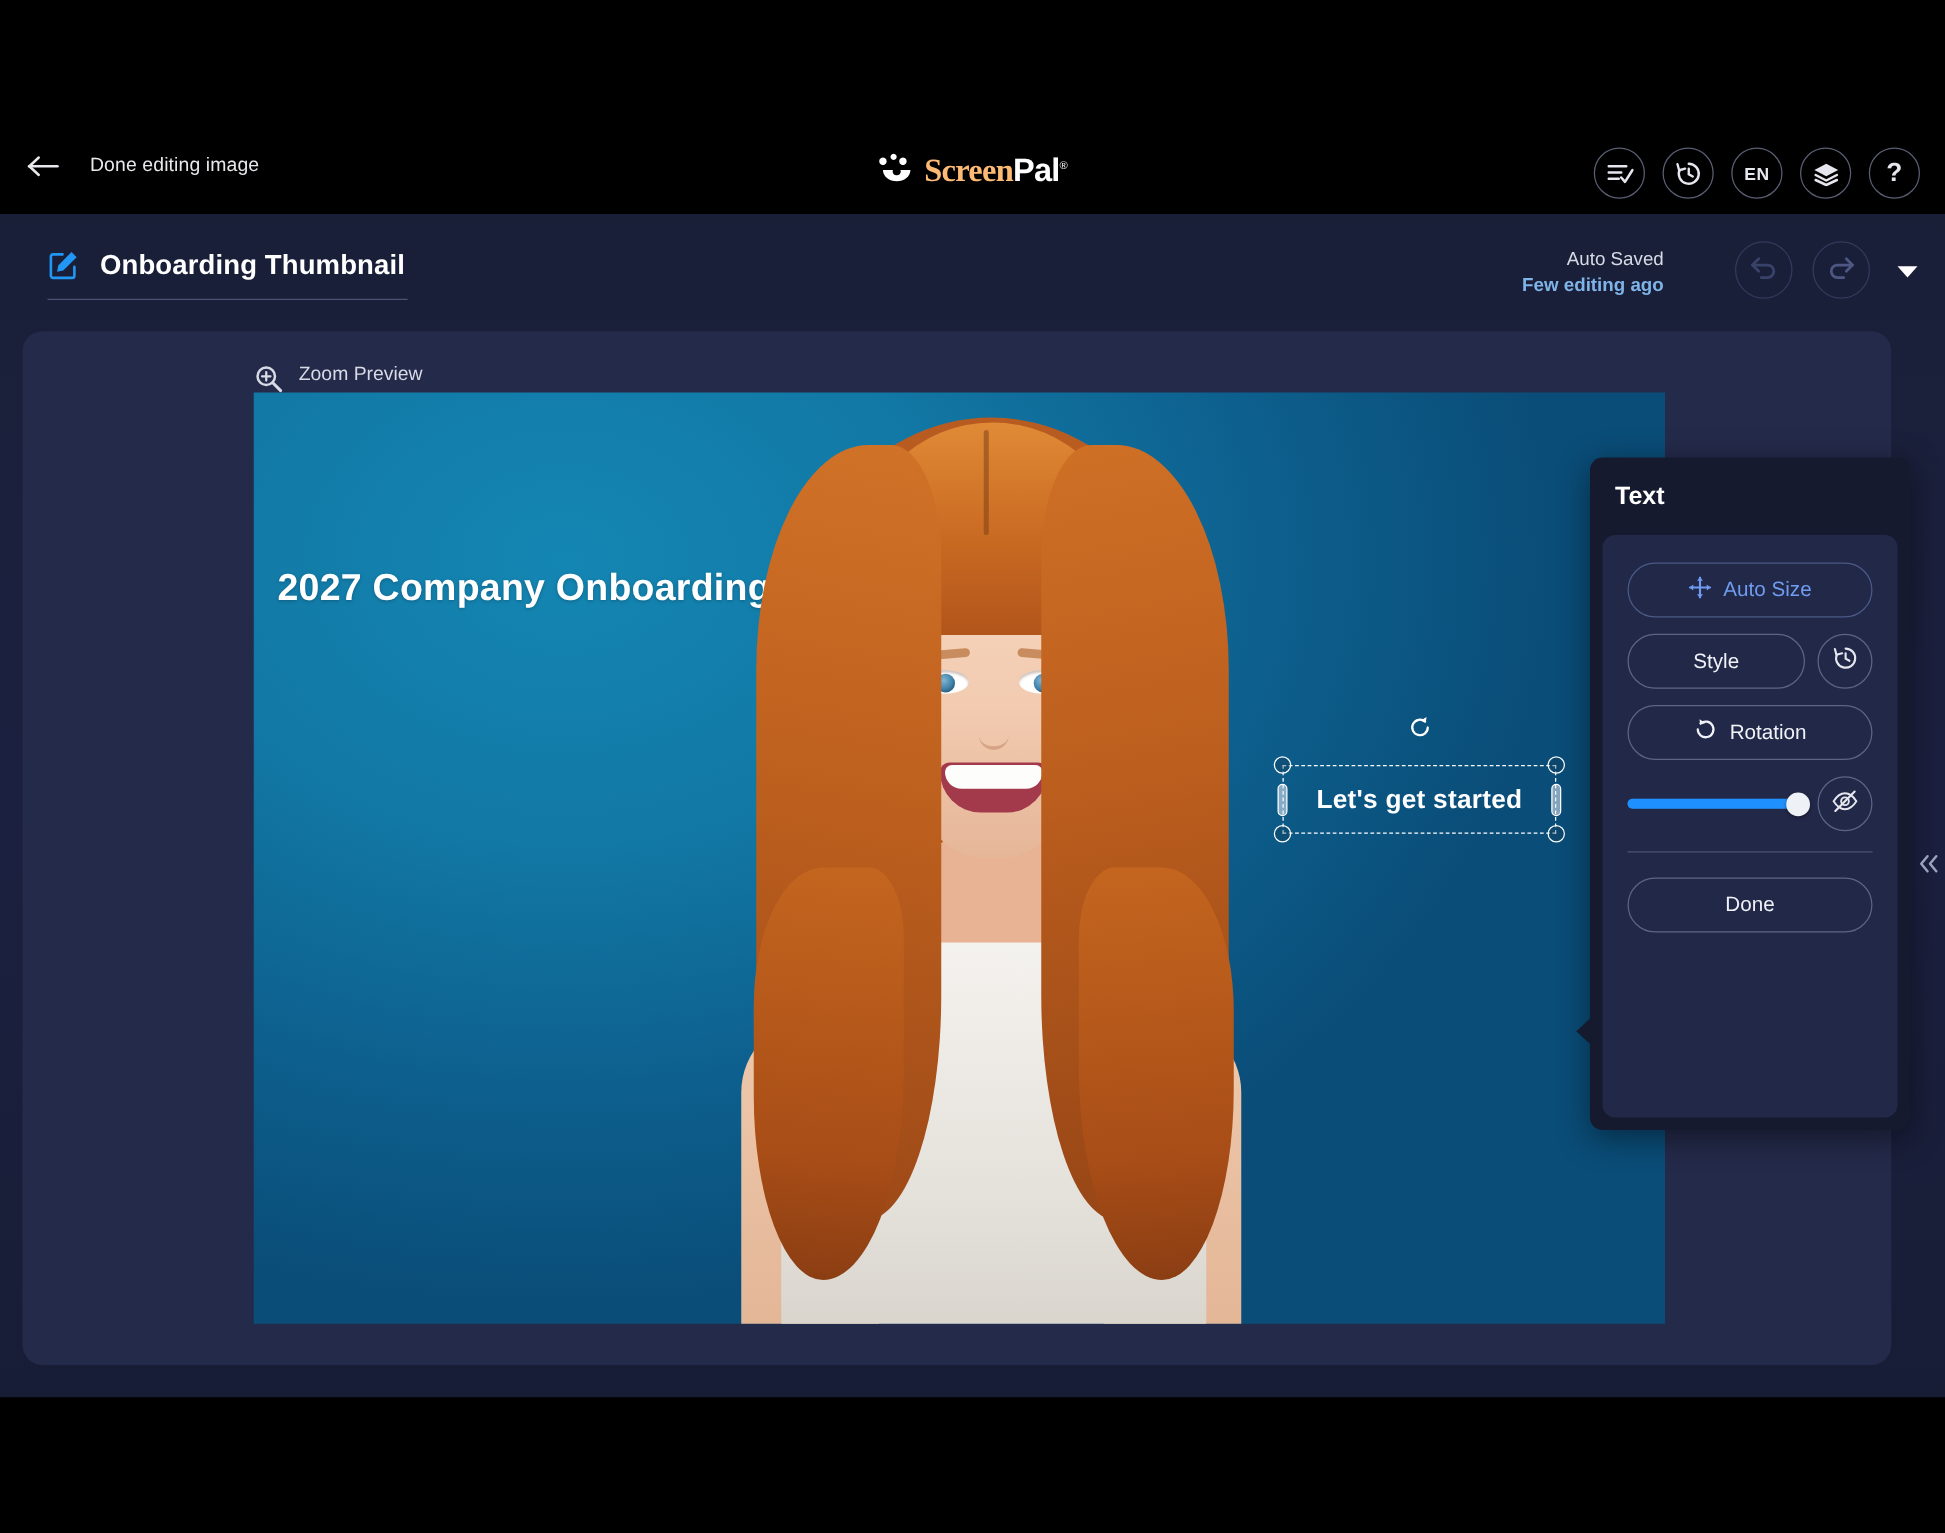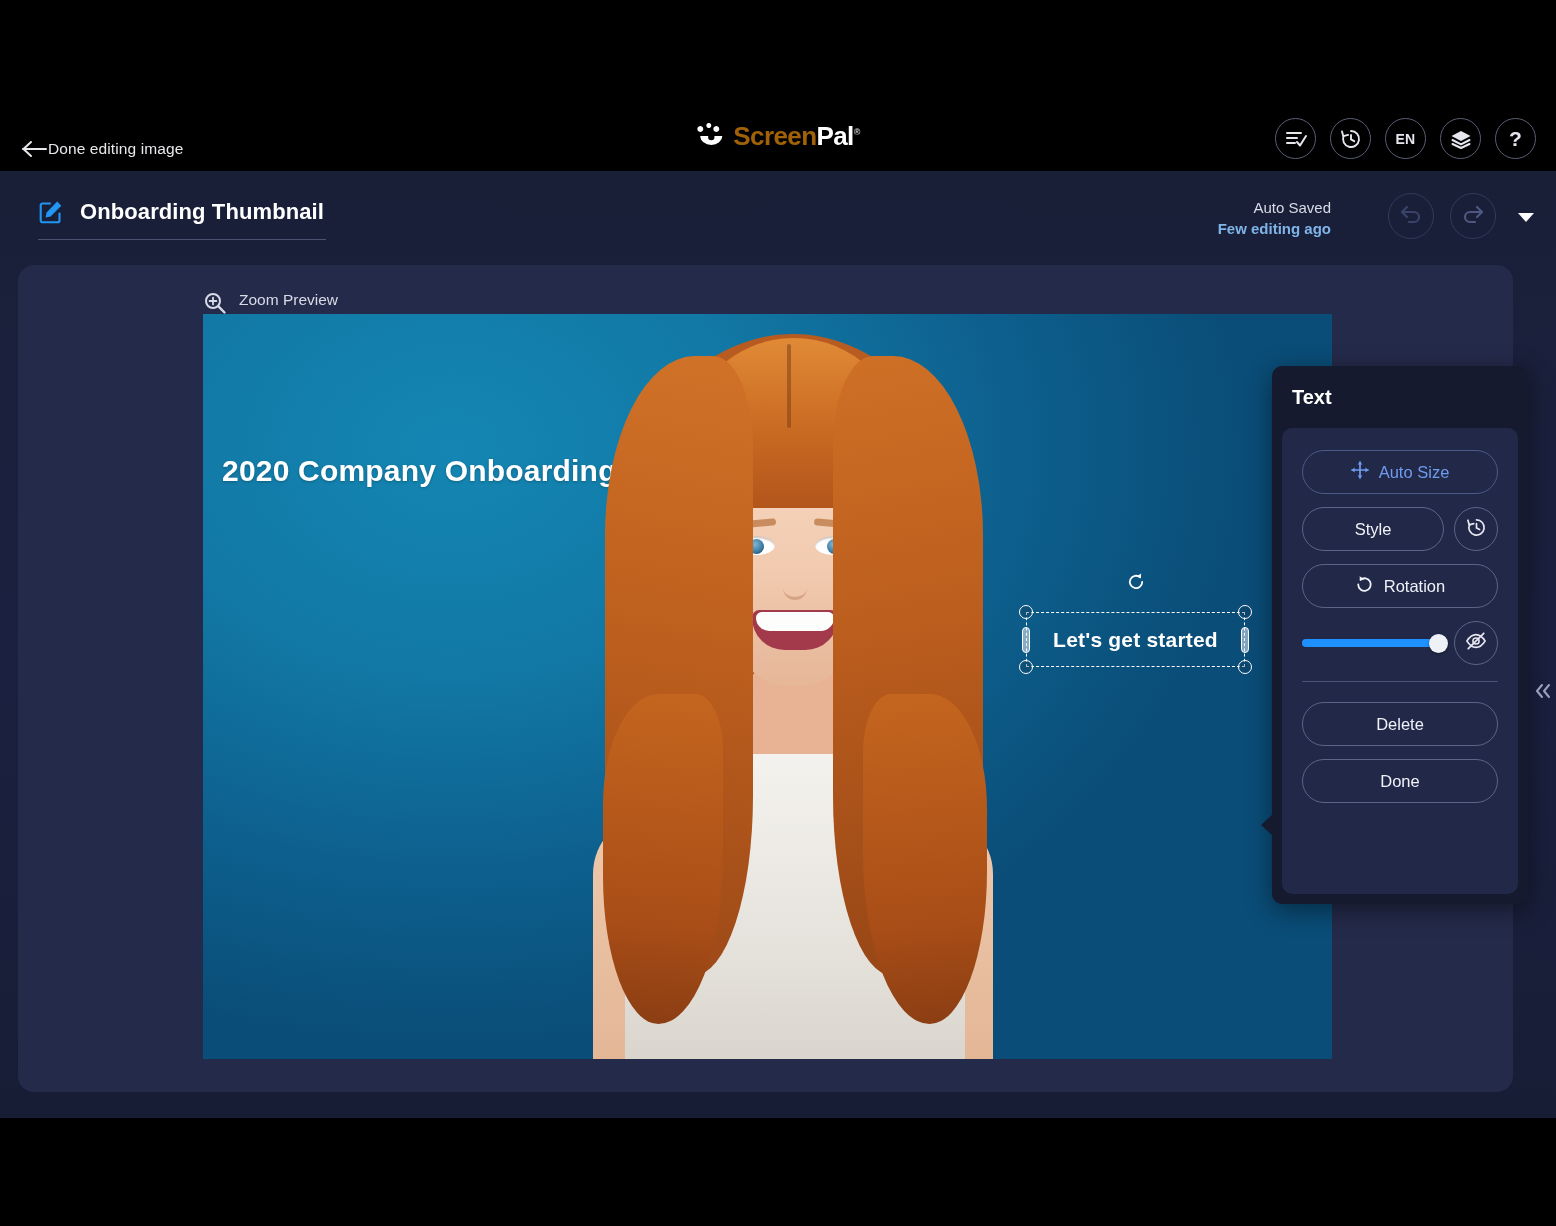--- a/index.html
+++ b/index.html
@@ -23,24 +23,24 @@
   .topbar {
     position: absolute;
     left: 0; top: 0;
     width: 1556px; height: 171px;
     background: #000000;
     z-index: 30;
   }
 
   .back-btn {
     position: absolute;
-    left: 14px; top: 136px;
+    left: 14px; top: 120px;
     display: flex;
     align-items: flex-start;
-    gap: 0;
+    gap: 24px;
     cursor: pointer;
     padding: 4px 8px;
   }
   .back-arrow { width: 26px; height: 18px; display:block; }
   .back-label {
     color: #e8e8ec;
     font-size: 15.5px;
     letter-spacing: .1px;
     white-space: nowrap;
   }
@@ -55,21 +55,21 @@
     gap: 7px;
     white-space: nowrap;
   }
   .brand-mark { width: 30px; height: 30px; display:block; }
   .brand-text {
     font-size: 26px;
     font-weight: bold;
     letter-spacing: -.6px;
     line-height: 1;
   }
-  .brand-text .seg-a { color: #a16207; }
+  .brand-text .seg-a { color: #fdba74; font-family: Liberation Serif, serif; }
   .brand-text .seg-b { color: #ffffff; }
   .brand-reg { color: #cfcfcf; font-size: 9px; vertical-align: super; }
 
   .top-icons {
     position: absolute;
     right: 20px; top: 118px;
     display: flex;
     gap: 14px;
     align-items: center;
   }
@@ -583,21 +583,21 @@
             <circle cx="10" cy="10" r="7" stroke="#d8dbe6" stroke-width="2" fill="none"></circle>
             <path d="M15.2 15.2 L21.5 21.5" stroke="#d8dbe6" stroke-width="2.4" stroke-linecap="round"></path>
             <path d="M10 6.6 V13.4 M6.6 10 H13.4" stroke="#d8dbe6" stroke-width="1.8" stroke-linecap="round"></path>
           </svg>
         </span>
         <span class="zoom-label">Zoom Preview</span>
       </div>
 
       <div class="stage">
 
-        <div class="stage-title">2020 Company Onboarding</div>
+        <div class="stage-title">2027 Company Onboarding</div>
 
         <div class="person">
           <div class="p-hairback"></div>
           <div class="p-shoulderL"></div>
           <div class="p-shoulderR"></div>
           <div class="p-neck"></div>
           <div class="p-body"></div>
           <div class="p-strapL"></div>
           <div class="p-strapR"></div>
           <div class="p-face"></div>
@@ -697,23 +697,20 @@
                 <path d="M2 11 C5 6.2 8.5 4 12 4 C15.5 4 19 6.2 22 11 C19 15.8 15.5 18 12 18 C8.5 18 5 15.8 2 11 Z" stroke="#e6e6ee" stroke-width="1.7" fill="none"></path>
                 <circle cx="12" cy="11" r="3.4" stroke="#e6e6ee" stroke-width="1.7" fill="none"></circle>
                 <path d="M3.5 19.5 L20.5 2.5" stroke="#e6e6ee" stroke-width="1.9" stroke-linecap="round"></path>
               </svg>
             </span>
           </div>
         </div>
 
         <div class="tp-divider"></div>
 
-        <div class="tpbtn">
-          <span>Delete</span>
-        </div>
 
         <div class="tpbtn">
           <span>Done</span>
         </div>
 
       </div>
     </div>
 
     <div class="collapse">
       <span>

